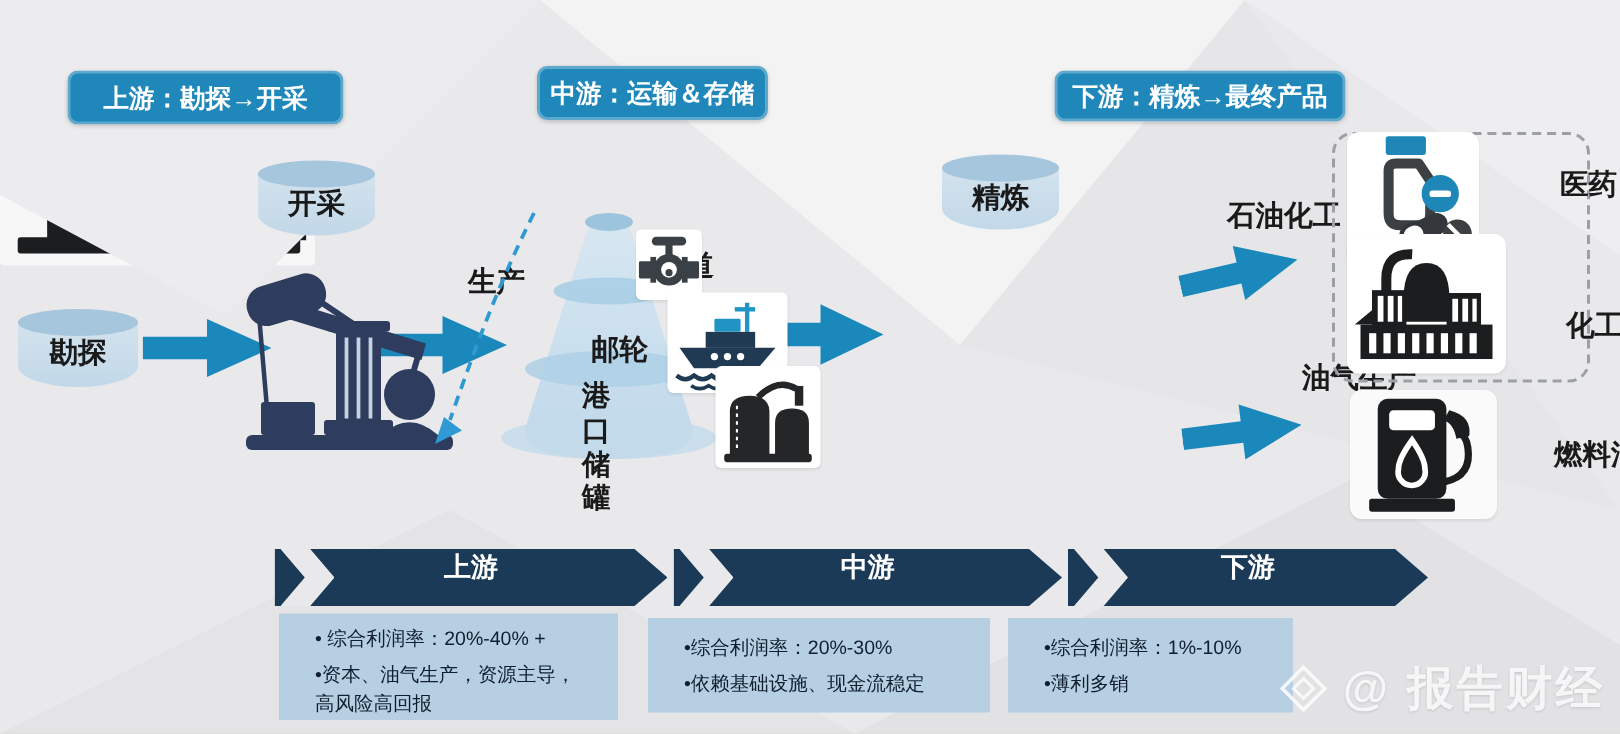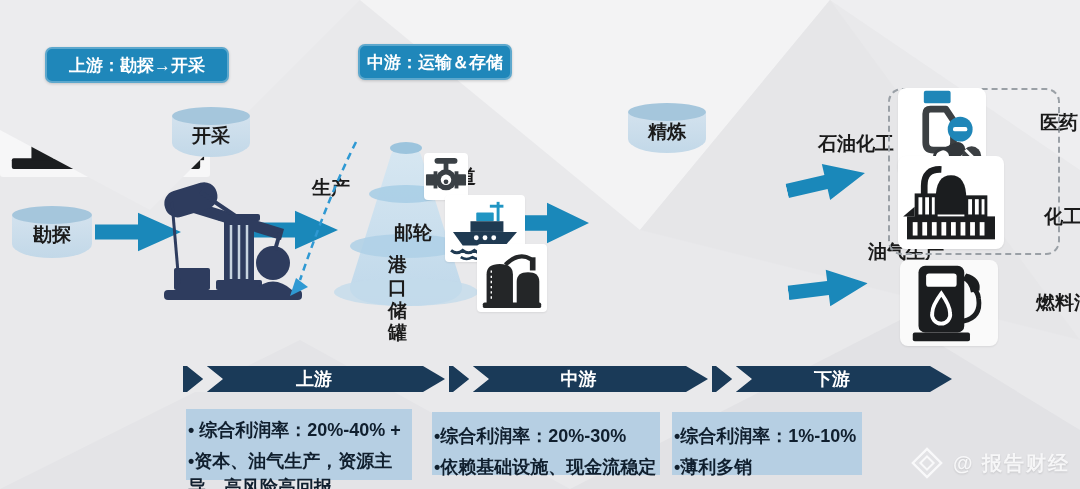--- a/index.html
+++ b/index.html
@@ -62,57 +62,58 @@
   #products-box{position:absolute;left:888px;top:88px;width:172px;height:167px;
     border:2px dashed #9aa0a6;border-radius:14px;}
   #icon-medicine-box{left:898px;top:88px;width:88px;height:88px;background:#fff;border-radius:8px;}
   #icon-chemplant-box{left:898px;top:156px;width:106px;height:93px;background:#fff;border-radius:8px;}
   #icon-fuelpump-box{left:900px;top:260px;width:98px;height:86px;background:#fafafa;border-radius:8px;}
 
   .cone-svg,.dash-svg{position:absolute;}
   #cone-svg{left:322px;top:136px;}
   #dash-curve-svg{left:286px;top:138px;}
 
-  .banner{position:absolute;top:366px;height:26px;background:var(--navy);color:#fff;
-    font-size:18px;font-weight:bold;display:flex;align-items:center;justify-content:center;
+  .banner{position:absolute;top:366px;height:38px;background:var(--navy);color:#fff;
+    font-size:18px;font-weight:bold;display:flex;justify-content:center;
     clip-path:polygon(0 0,calc(100% - 22px) 0,100% 50%,calc(100% - 22px) 100%,0 100%);}
   .banner::before{content:"";position:absolute;left:4px;top:0;bottom:0;width:36px;
     background:var(--bg);clip-path:polygon(0 0,55% 0,100% 50%,55% 100%,0 100%,45% 50%);}
   #banner-upstream{left:183px;width:262px;}
   #banner-midstream{left:449px;width:259px;}
   #banner-downstream{left:712px;width:240px;}
 
-  .infobox{position:absolute;background:var(--boxblue);color:#101f2e;font-size:18px;
-    line-height:1.45;padding:8px 2px;font-weight:700;}
+  .infobox{position:absolute;background:var(--boxblue);color:#101f2e;font-size:13px;
+    line-height:1.45;padding:8px 24px;font-weight:400;}
   .infobox p{margin:0 0 5px 0;}
   .infobox p:last-child{margin-bottom:0;}
   #infobox-upstream{left:186px;top:409px;width:226px;height:71px;}
   #infobox-midstream{left:432px;top:412px;width:228px;height:63px;padding-top:11px;}
   #infobox-downstream{left:672px;top:412px;width:190px;height:63px;padding-top:11px;}
 
   #watermark{position:absolute;right:10px;bottom:9px;display:flex;align-items:center;gap:9px;
-    color:rgba(252,252,253,.88);font-size:20px;font-weight:bold;letter-spacing:2px;
+    color:rgba(252,252,253,.88);font-size:31px;font-weight:bold;letter-spacing:2px;
     text-shadow:0 1px 2px rgba(0,0,0,.13);}
 </style>
 </head>
 <body>
 
 <div id="stage">
 
   <svg class="facets" width="1080" height="489" viewBox="0 0 1080 489">
     <polygon points="360,0 830,0 640,230" fill="#f3f3f4"></polygon>
     <polygon points="830,0 1080,0 1080,170" fill="#eeeef0"></polygon>
     <polygon points="0,0 360,0 150,210 0,130" fill="#ececee"></polygon>
     <polygon points="640,230 830,0 1080,340" fill="#e6e6e8"></polygon>
     <polygon points="0,489 300,340 570,489" fill="#e4e4e7"></polygon>
     <polygon points="570,489 900,320 1080,430 1080,489" fill="#e2e2e5"></polygon>
   </svg>
 
   <div class="badge" id="badge-upstream">上游：勘探→开采</div>
   <div class="badge" id="badge-midstream">中游：运输＆存储</div>
+  <div class="badge" id="badge-downstream">下游：精炼→最终产品</div>
 
   <div class="cyl" id="cyl-extraction">
     <div class="cyl-body"></div>
     <div class="cyl-top"></div>
     <div class="cyl-label">开采</div>
   </div>
   <div class="cyl" id="cyl-exploration">
     <div class="cyl-body"></div>
     <div class="cyl-top"></div>
     <div class="cyl-label">勘探</div>

